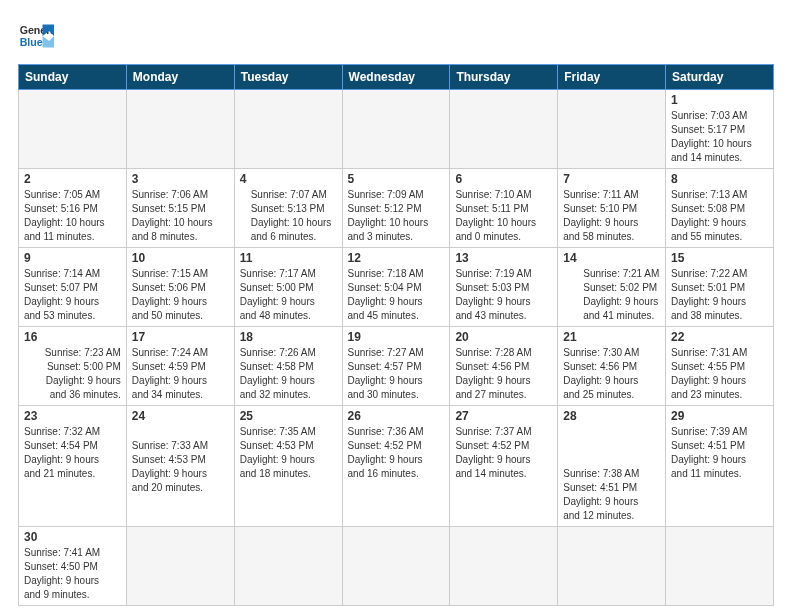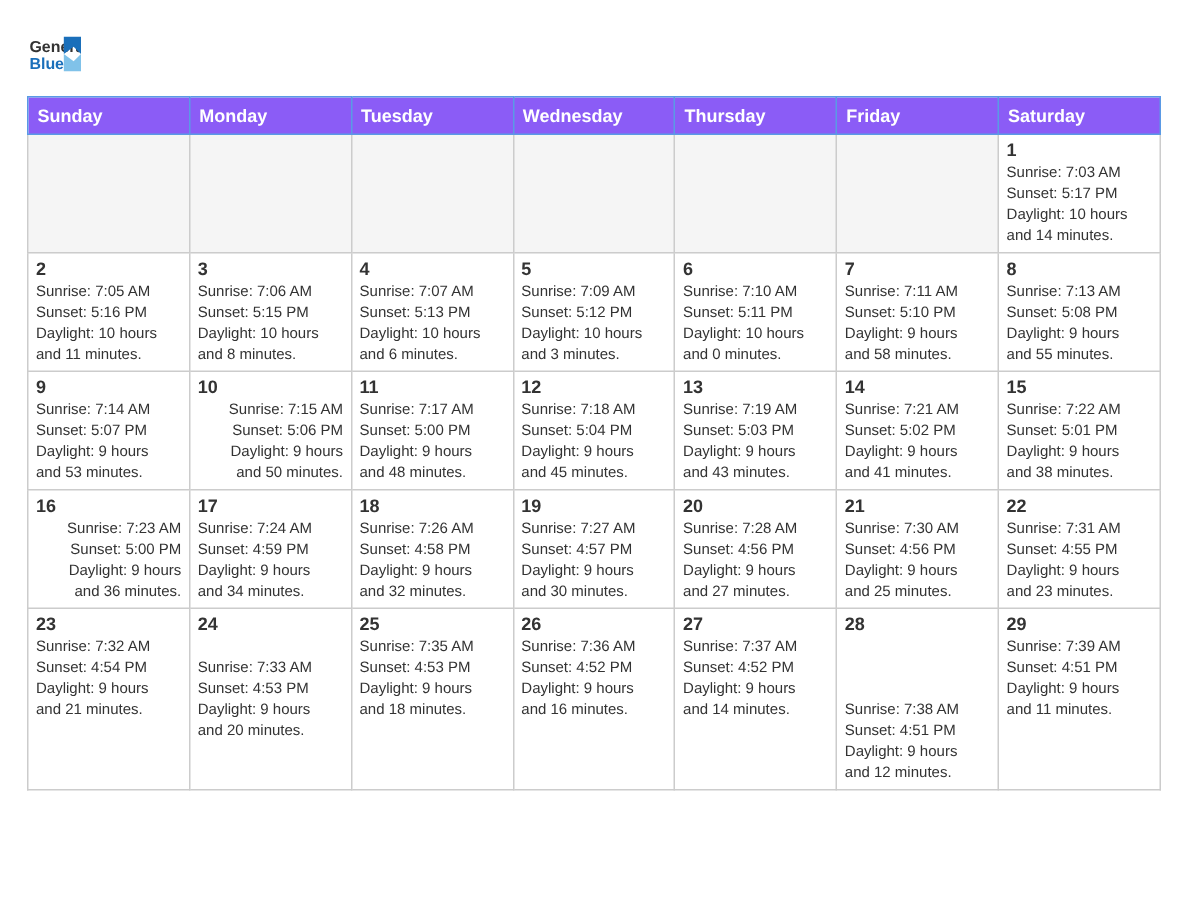--- a/index.html
+++ b/index.html
@@ -41,21 +41,21 @@
     .location {
       font-size: 14px;
       color: #555;
     }
     .calendar {
       width: 100%;
       border-collapse: collapse;
       table-layout: fixed;
     }
     .calendar th {
-      background: #8b5cf6;
+      background: #0c4a6e;
       color: #fff;
       font-size: 12px;
       font-weight: bold;
       text-align: left;
       padding: 5px 6px;
       border: 1px solid #5a9ae5;
     }
     .calendar td {
       border: 1px solid #ccc;
       vertical-align: top;
@@ -141,21 +141,21 @@
           </td>
           <td>
             <span class="day-number">3</span>
             <div class="day-info" style="white-space: pre-line;">Sunrise: 7:06 AM
 Sunset: 5:15 PM
 Daylight: 10 hours
 and 8 minutes.</div>
           </td>
           <td>
             <span class="day-number">4</span>
-            <div class="day-info" style="white-space: pre-line;">Sunrise: 7:07 AM
+            <div class="day-info" style="white-space: pre-line; margin-left: 11px;">Sunrise: 7:07 AM
 Sunset: 5:13 PM
 Daylight: 10 hours
 and 6 minutes.</div>
           </td>
           <td>
             <span class="day-number">5</span>
             <div class="day-info" style="white-space: pre-line;">Sunrise: 7:09 AM
 Sunset: 5:12 PM
 Daylight: 10 hours
 and 3 minutes.</div>
@@ -185,21 +185,21 @@
         <tr>
           <td>
             <span class="day-number">9</span>
             <div class="day-info" style="white-space: pre-line;">Sunrise: 7:14 AM
 Sunset: 5:07 PM
 Daylight: 9 hours
 and 53 minutes.</div>
           </td>
           <td>
             <span class="day-number">10</span>
-            <div class="day-info" style="white-space: pre-line; text-align: right;">Sunrise: 7:15 AM
+            <div class="day-info" style="white-space: pre-line;">Sunrise: 7:15 AM
 Sunset: 5:06 PM
 Daylight: 9 hours
 and 50 minutes.</div>
           </td>
           <td>
             <span class="day-number">11</span>
             <div class="day-info" style="white-space: pre-line;">Sunrise: 7:17 AM
 Sunset: 5:00 PM
 Daylight: 9 hours
 and 48 minutes.</div>
@@ -213,21 +213,21 @@
           </td>
           <td>
             <span class="day-number">13</span>
             <div class="day-info" style="white-space: pre-line;">Sunrise: 7:19 AM
 Sunset: 5:03 PM
 Daylight: 9 hours
 and 43 minutes.</div>
           </td>
           <td>
             <span class="day-number">14</span>
-            <div class="day-info" style="white-space: pre-line;">Sunrise: 7:21 AM
+            <div class="day-info" style="white-space: pre-line; margin-left: 20px;">Sunrise: 7:21 AM
 Sunset: 5:02 PM
 Daylight: 9 hours
 and 41 minutes.</div>
           </td>
           <td>
             <span class="day-number">15</span>
             <div class="day-info" style="white-space: pre-line;">Sunrise: 7:22 AM
 Sunset: 5:01 PM
 Daylight: 9 hours
 and 38 minutes.</div>
@@ -327,16 +327,31 @@
 Daylight: 9 hours
 and 12 minutes.</div>
           </td>
           <td>
             <span class="day-number">29</span>
             <div class="day-info" style="white-space: pre-line;">Sunrise: 7:39 AM
 Sunset: 4:51 PM
 Daylight: 9 hours
 and 11 minutes.</div>
           </td>
+        </tr>
+        <tr class="last-row">
+          <td>
+            <span class="day-number">30</span>
+            <div class="day-info" style="white-space: pre-line;">Sunrise: 7:41 AM
+Sunset: 4:50 PM
+Daylight: 9 hours
+and 9 minutes.</div>
+          </td>
+          <td class="empty"></td>
+          <td class="empty"></td>
+          <td class="empty"></td>
+          <td class="empty"></td>
+          <td class="empty"></td>
+          <td class="empty"></td>
         </tr>
       </tbody>
   </table>
 </div>
 
 </body></html>

